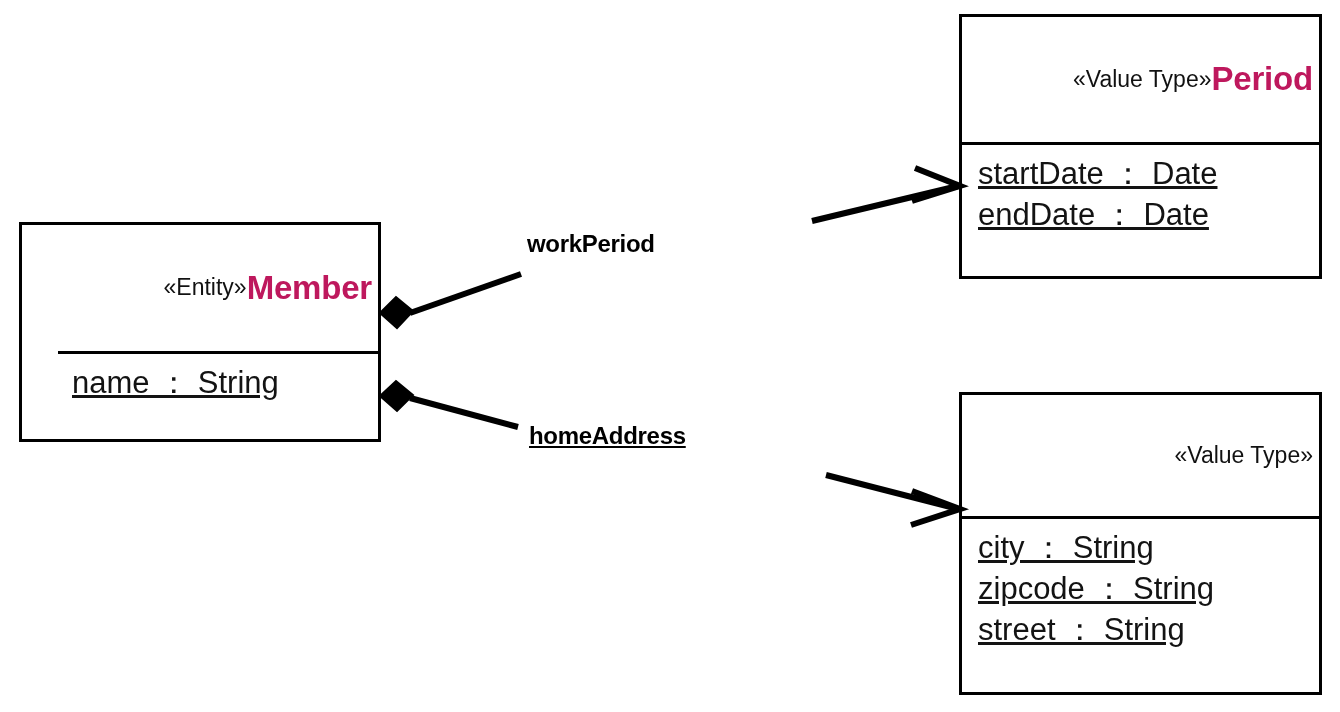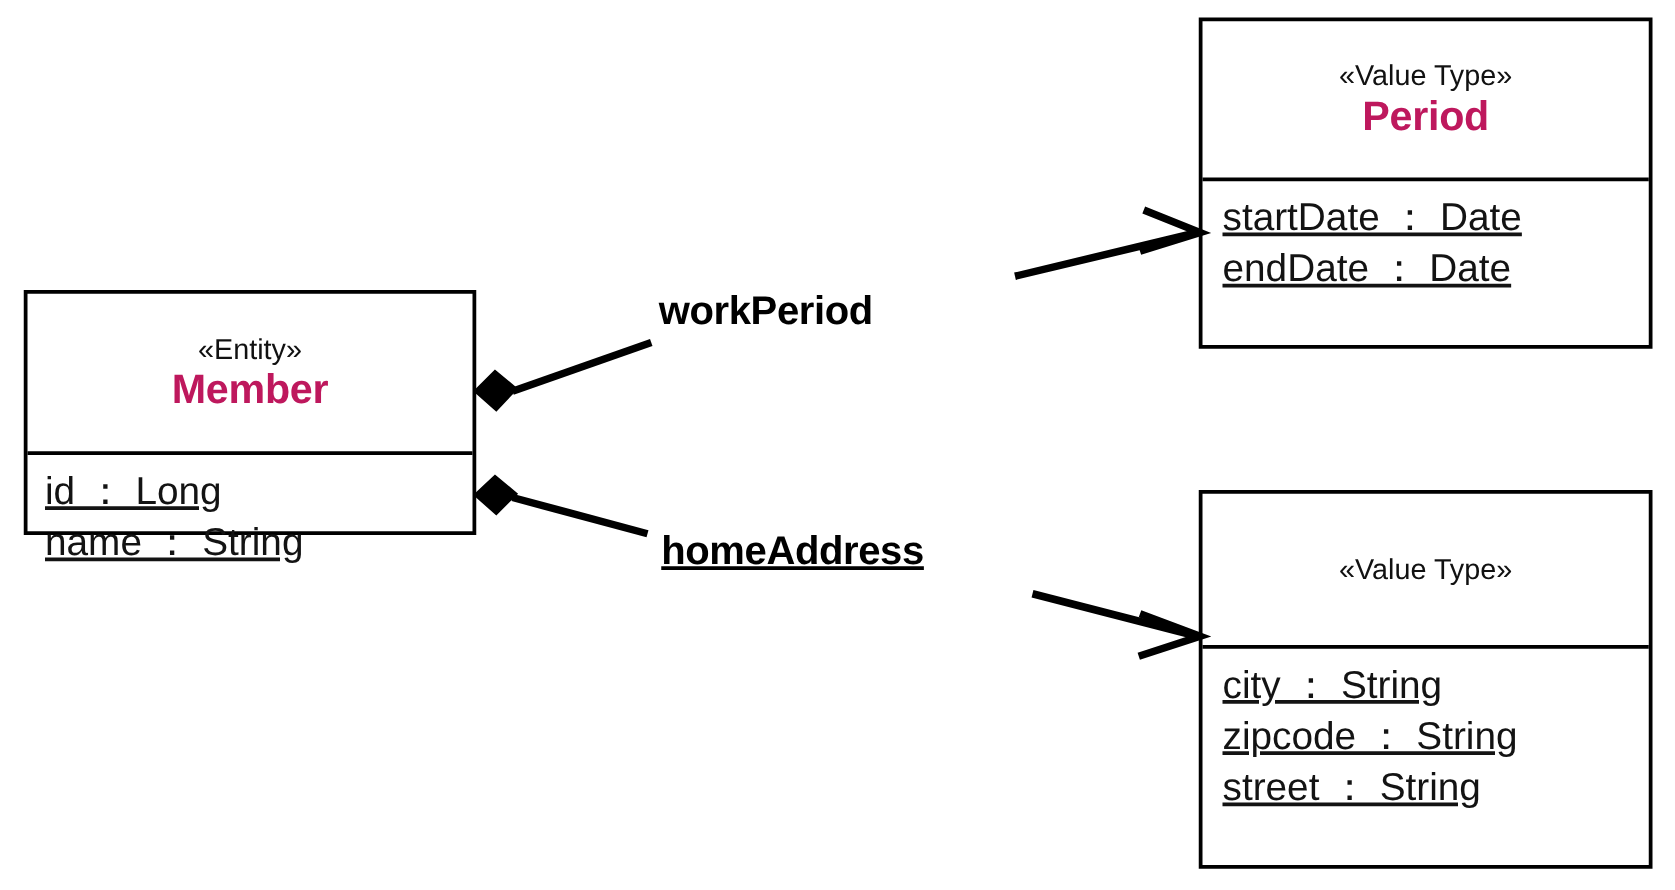--- a/index.html
+++ b/index.html
@@ -23,22 +23,21 @@
     position: absolute;
     box-sizing: border-box;
     border: 3px solid #000000;
     background: #ffffff;
   }
   .class-header {
     box-sizing: border-box;
     border-bottom: 3px solid #000000;
     text-align: center;
     display: flex;
-    flex-direction: column;
-    justify-content: center;
+    justify-content: flex-end;
     align-items: center;
     padding: 0 6px;
   }
   .class-stereotype {
     font-size: 23px;
     font-weight: 300;
     line-height: 1.18;
     letter-spacing: 0px;
     color: #111111;
   }
@@ -57,38 +56,38 @@
   .attribute-row {
     font-size: 31px;
     font-weight: 300;
     line-height: 1.32;
     color: #131313;
     white-space: nowrap;
     text-decoration: underline;
   }
 
   
-  #class-member { left: 19px; top: 232px; width: 362px; height: 196px; }
+  #class-member { left: 19px; top: 222px; width: 362px; height: 220px; padding-left: 36px; }
   #class-member .class-header { height: 129px; }
   #class-member .class-attributes { height: 131px; }
 
   
   #class-period { left: 959px; top: 14px; width: 363px; height: 265px; }
   #class-period .class-header { height: 128px; }
   #class-period .class-attributes { height: 131px; padding-left: 16px; }
 
   
   #class-address { left: 959px; top: 392px; width: 363px; height: 303px; }
   #class-address .class-header { height: 124px; }
   #class-address .class-attributes { height: 138px; padding-left: 16px; }
 
   
   .assoc-label {
     position: absolute;
-    font-size: 32px;
+    font-size: 24px;
     font-weight: bold;
     letter-spacing: -0.3px;
     color: #000000;
     white-space: nowrap;
   }
   #label-work-period { left: 527px; top: 230px; }
   #label-home-address { left: 529px; top: 422px; text-decoration: underline; }
 
   
   #connectors {
@@ -103,21 +102,20 @@
 <body>
 
 <div id="diagram-canvas">
 
   <div class="uml-class" id="class-member">
     <div class="class-header">
       <div class="class-stereotype">«Entity»</div>
       <div class="class-name">Member</div>
     </div>
     <div class="class-attributes">
-      <div class="attribute-row">id ： Long</div>
       <div class="attribute-row">name ： String</div>
     </div>
   </div>
 
   <div class="uml-class" id="class-period">
     <div class="class-header">
       <div class="class-stereotype">«Value Type»</div>
       <div class="class-name">Period</div>
     </div>
     <div class="class-attributes">

